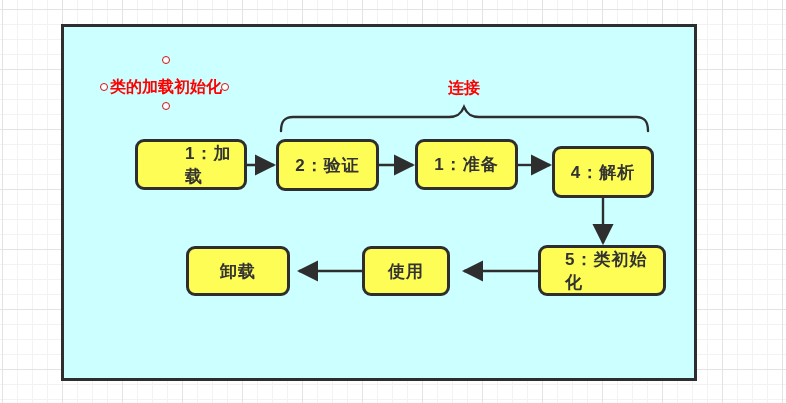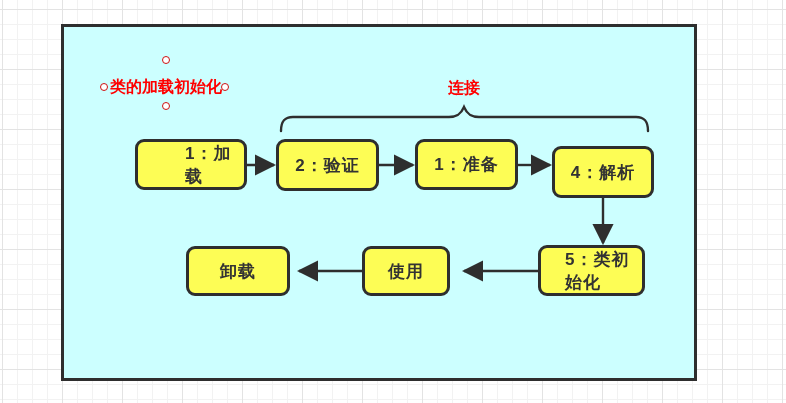--- a/index.html
+++ b/index.html
@@ -34,21 +34,21 @@
     font-size: 17px;
     font-weight: bold;
     color: #333333;
     letter-spacing: 1px;
     cursor: default;
   }
   .node-load    { left: 135px; top: 139px; width:  112px; height: 51px; padding-left: 47px; }
   .node-verify  { left: 276px; top: 139px; width: 103px; height: 52px; }
   .node-prepare { left: 415px; top: 139px; width: 103px; height: 51px; }
   .node-resolve { left: 552px; top: 140px; width: 102px; height: 52px; margin-top: 6px; }
-  .node-init    { left: 538px; top: 245px; width: 107px; height: 51px; padding-left: 24px; }
+  .node-init    { left: 538px; top: 245px; width: 128px; height: 51px; padding-left: 24px; }
   .node-use     { left: 362px; top: 246px; width: 88px; height: 50px; font-family: Liberation Mono, monospace; }
   .node-unload  { left: 186px; top: 246px; width: 104px; height: 50px; }
 
   .diagram-title {
     position: absolute;
     left: 104px; top: 77px;
     width: 124px;
     text-align: center;
     font-size: 16px;
     font-weight: bold;

